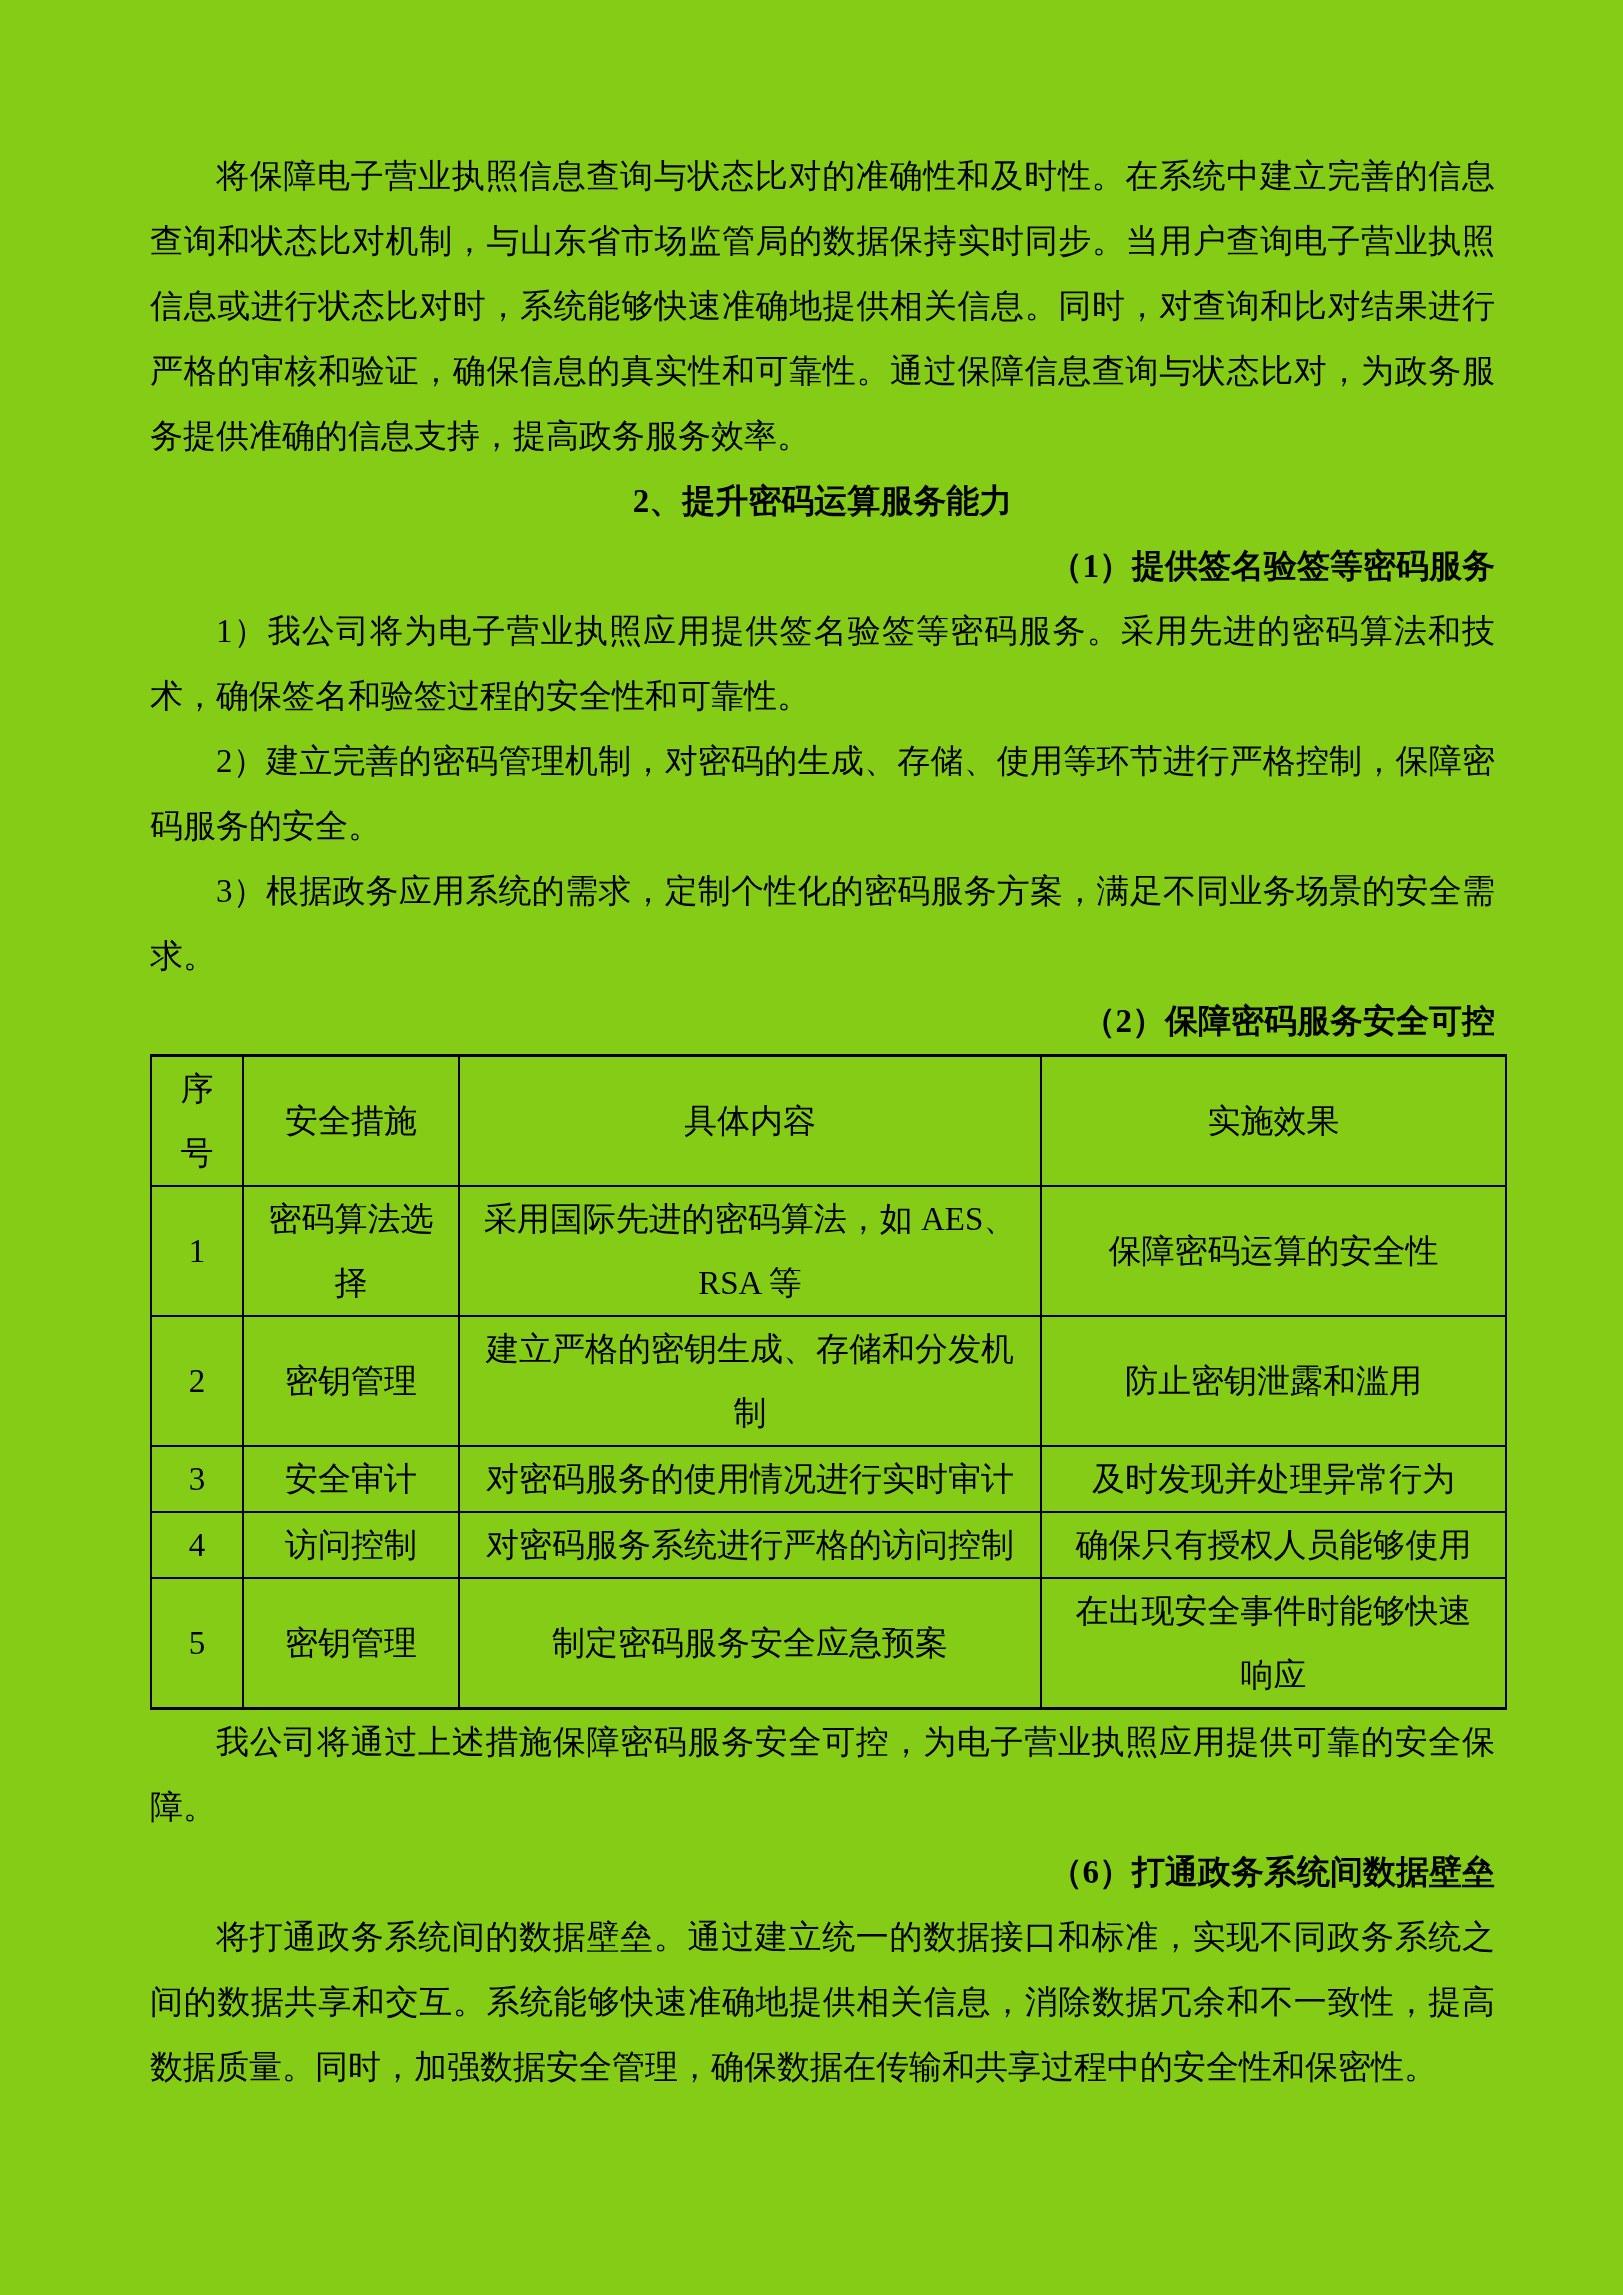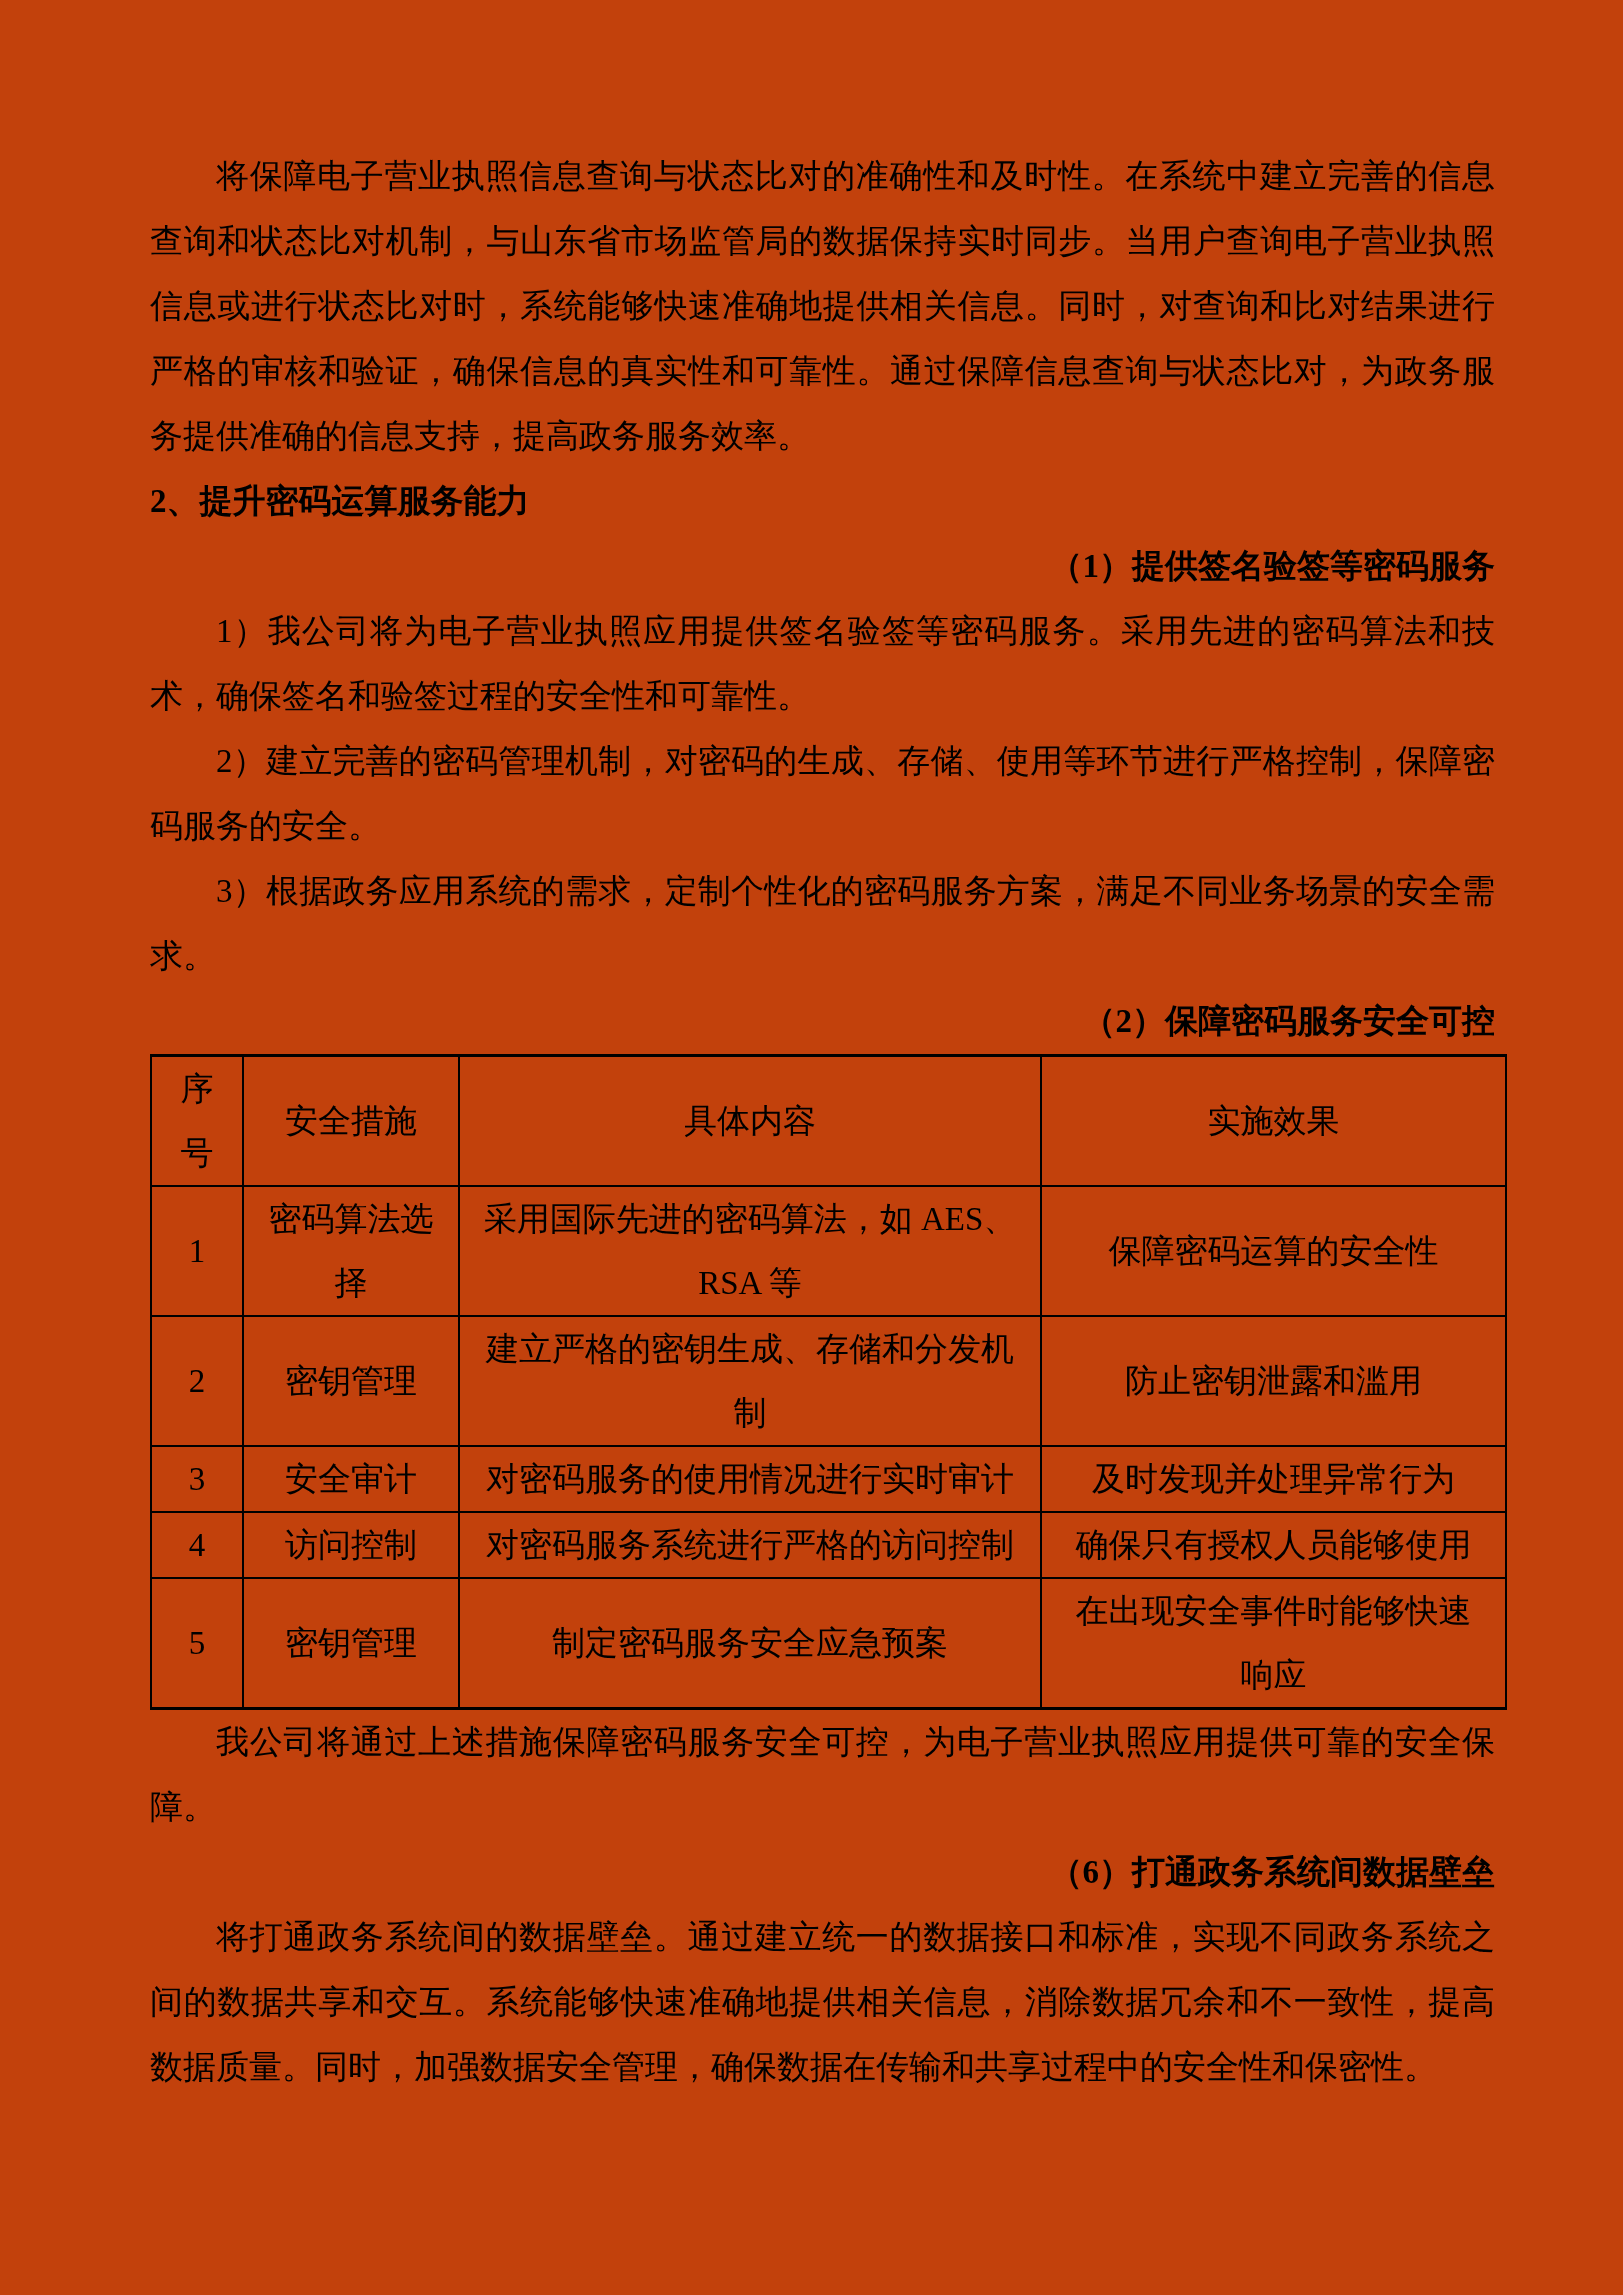--- a/index.html
+++ b/index.html
@@ -7,37 +7,37 @@
     width: 1623px;
     height: 2295px;
     background: #ffffff;
     position: relative;
     font-family: "Liberation Serif", "DejaVu Serif", serif;
     color: #000000;
   }
   .page {
     position: absolute;
     inset: 0;
-    background: #c2410c;
+    background: #84cc16;
   }
   .content {
     position: absolute;
     left: 150px;
     top: 144px;
     width: 1345px;
     font-size: 33px;
     line-height: 65px;
     text-align: justify;
   }
   .content p { margin: 0; }
   p.body-para { text-indent: 2em; }
   p.heading-num {
     font-weight: bold;
     text-indent: 0;
-    text-align: left;
+    text-align: center;
   }
   p.heading-sub {
     font-weight: bold;
     text-indent: 0;
     text-align: right;
   }
   table.tbl {
     table-layout: fixed;
     border-collapse: collapse;
     width: 1355px;

